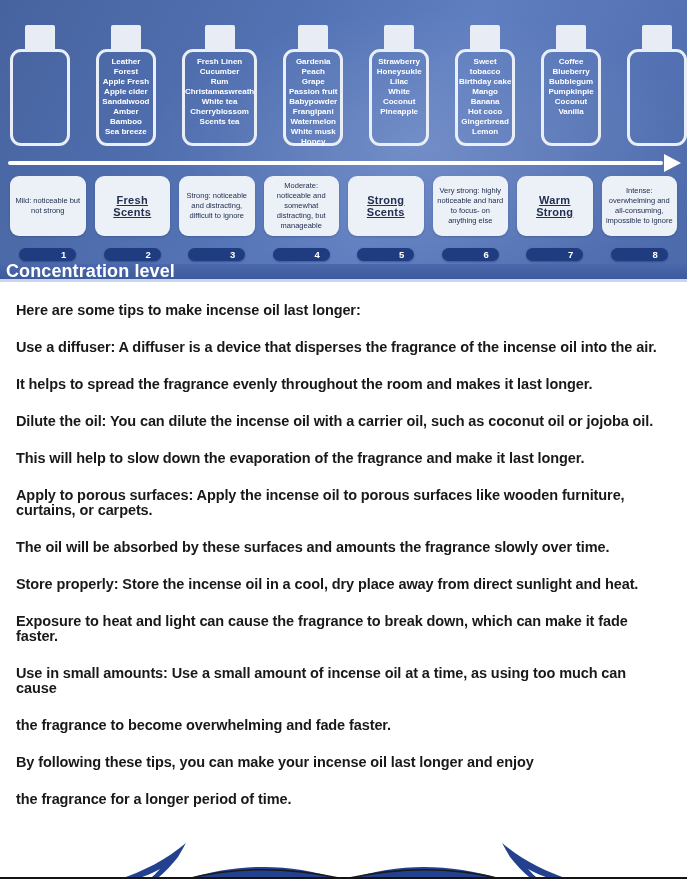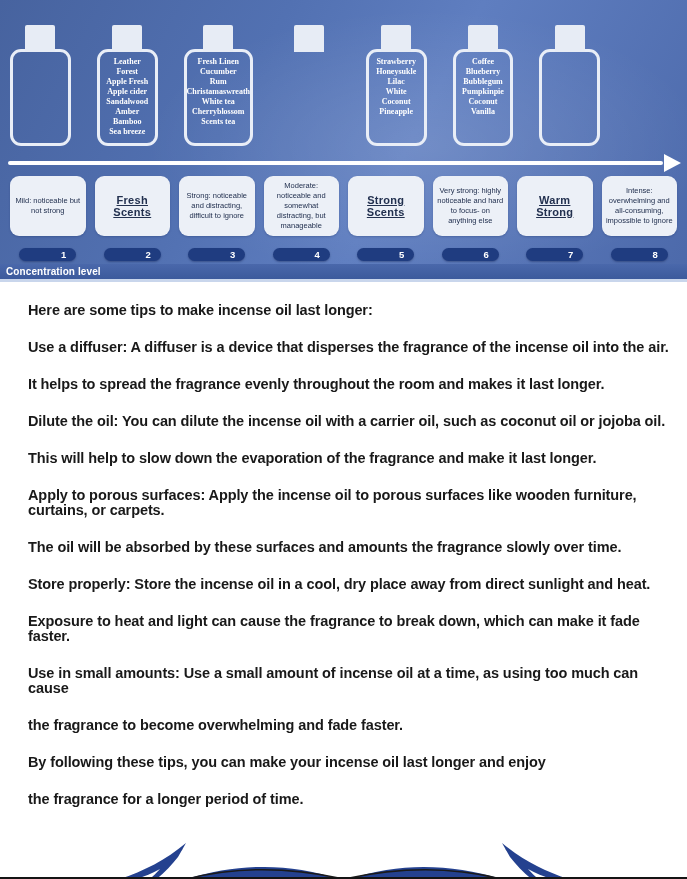--- a/index.html
+++ b/index.html
@@ -17,21 +17,20 @@
     background:
       radial-gradient(ellipse 430px 210px at 62% 52%, rgba(255,255,255,0.12), rgba(255,255,255,0) 65%),
       linear-gradient(118deg,#47639f 0%,#5271b2 35%,#5f7ec0 58%,#4c69aa 100%);
     box-sizing:border-box;
   }
   .bottles-row{
     display:grid;
     grid-template-columns:repeat(8,1fr);
     gap:26px;
     padding:25px 0 0 10px;
-    font-family:Liberation Serif, serif;
   }
   .bottle{display:flex;flex-direction:column;align-items:center;}
   .cap{
     width:30px;height:27px;
     background:#e7ecf5;
     border-radius:2px 2px 0 0;
     position:relative;z-index:1;
   }
   .bottle-body{
     width:100%;height:97px;
@@ -88,26 +87,26 @@
     color:#ffffff;font-size:9.5px;font-weight:bold;
     text-align:right;line-height:13px;
     padding-right:10px;
     box-shadow:0 1px 2px rgba(10,20,60,0.35);
   }
   .conc-bar{
     margin-top:3px;
     height:15px;
     background:linear-gradient(#4a68ab,#3c5a9c);
     border-bottom:3px solid #c9d6ec;
-    color:#ffffff;font-weight:bold;font-size:10px;line-height:15px;
+    color:#ffffff;font-weight:bold;font-size:18px;line-height:15px;
     padding-left:6px;
     letter-spacing:0.1px;
   }
   
-  .tips{padding:22px 18px 0 28px;}
+  .tips{padding:22px 18px 0 16px;}
   .tips p{
     margin:0 0 22px 0;
     font-size:14.5px;
     line-height:15px;
     color:#191919;
     font-weight:bold;
     letter-spacing:-0.1px;
   }
   
   .flourish-wrap{margin-top:2px;text-align:center;line-height:0;}
@@ -147,30 +146,52 @@
 Cucumber
 Rum
 Christamaswreath
 White tea
 Cherryblossom
 Scents tea</div>
         </div>
       </div>
       <div class="bottle">
         <div class="cap"></div>
+        <div class="bottle-body">
+          <div class="scent-list">Gardenia
+Peach
+Grape
+Passion fruit
+Babypowder
+Frangipani
+Watermelon
+White musk
+Honey</div>
+        </div>
       </div>
       <div class="bottle">
         <div class="cap"></div>
         <div class="bottle-body">
           <div class="scent-list">Strawberry
 Honeysukle
 Lilac
 White
 Coconut
 Pineapple</div>
+        </div>
+      </div>
+      <div class="bottle">
+        <div class="cap"></div>
+        <div class="bottle-body">
+          <div class="scent-list">Sweet tobacco
+Birthday cake
+Mango
+Banana
+Hot coco
+Gingerbread Lemon</div>
         </div>
       </div>
       <div class="bottle">
         <div class="cap"></div>
         <div class="bottle-body">
           <div class="scent-list">Coffee
 Blueberry
 Bubblegum
 Pumpkinpie
 Coconut Vanilla</div>

